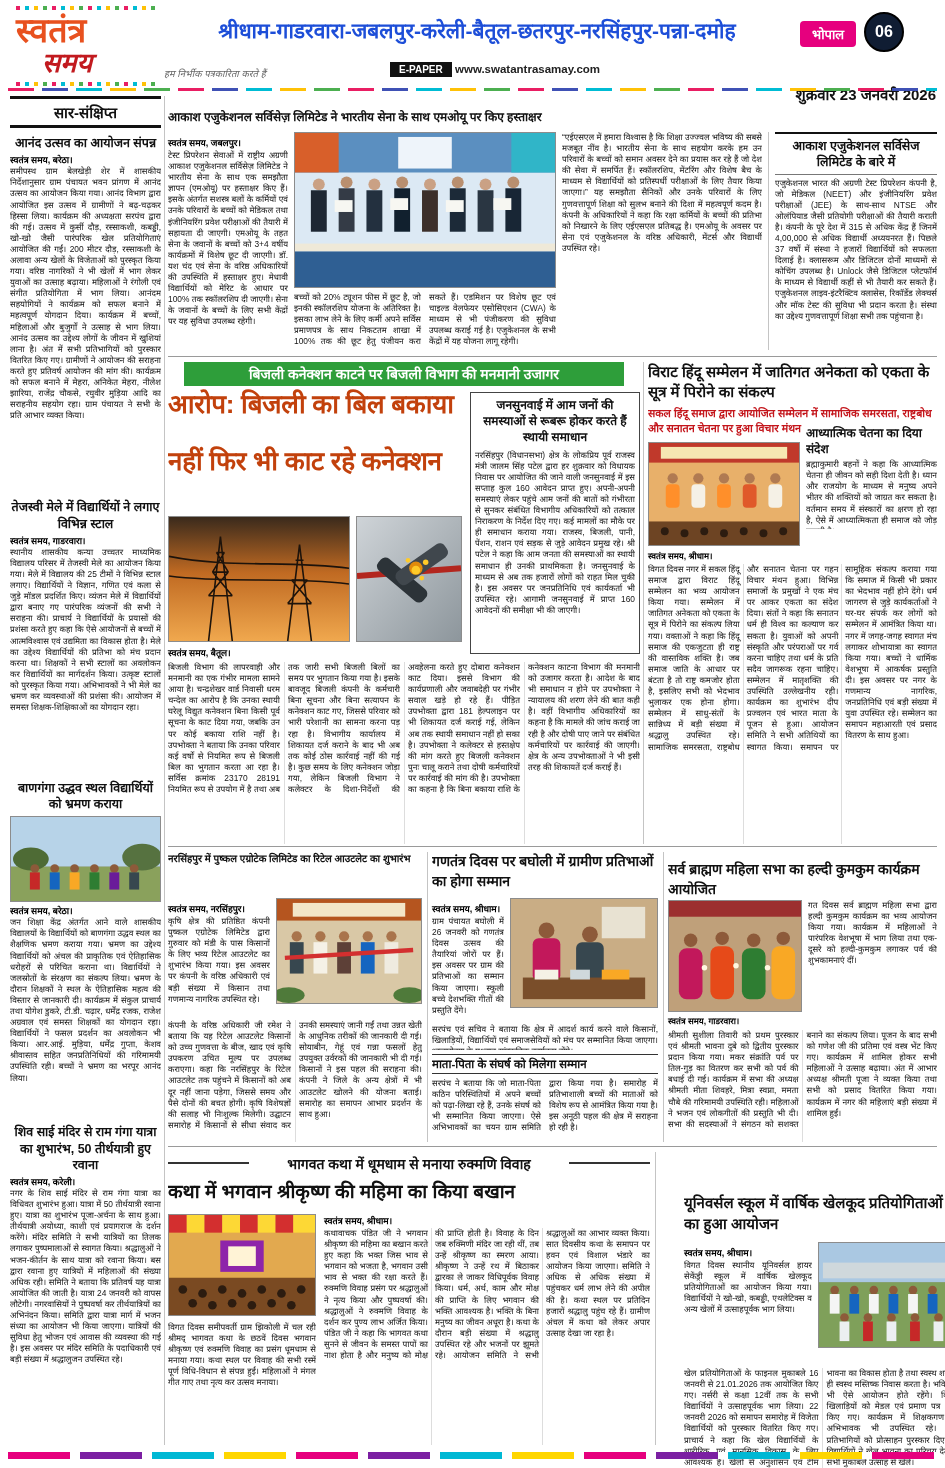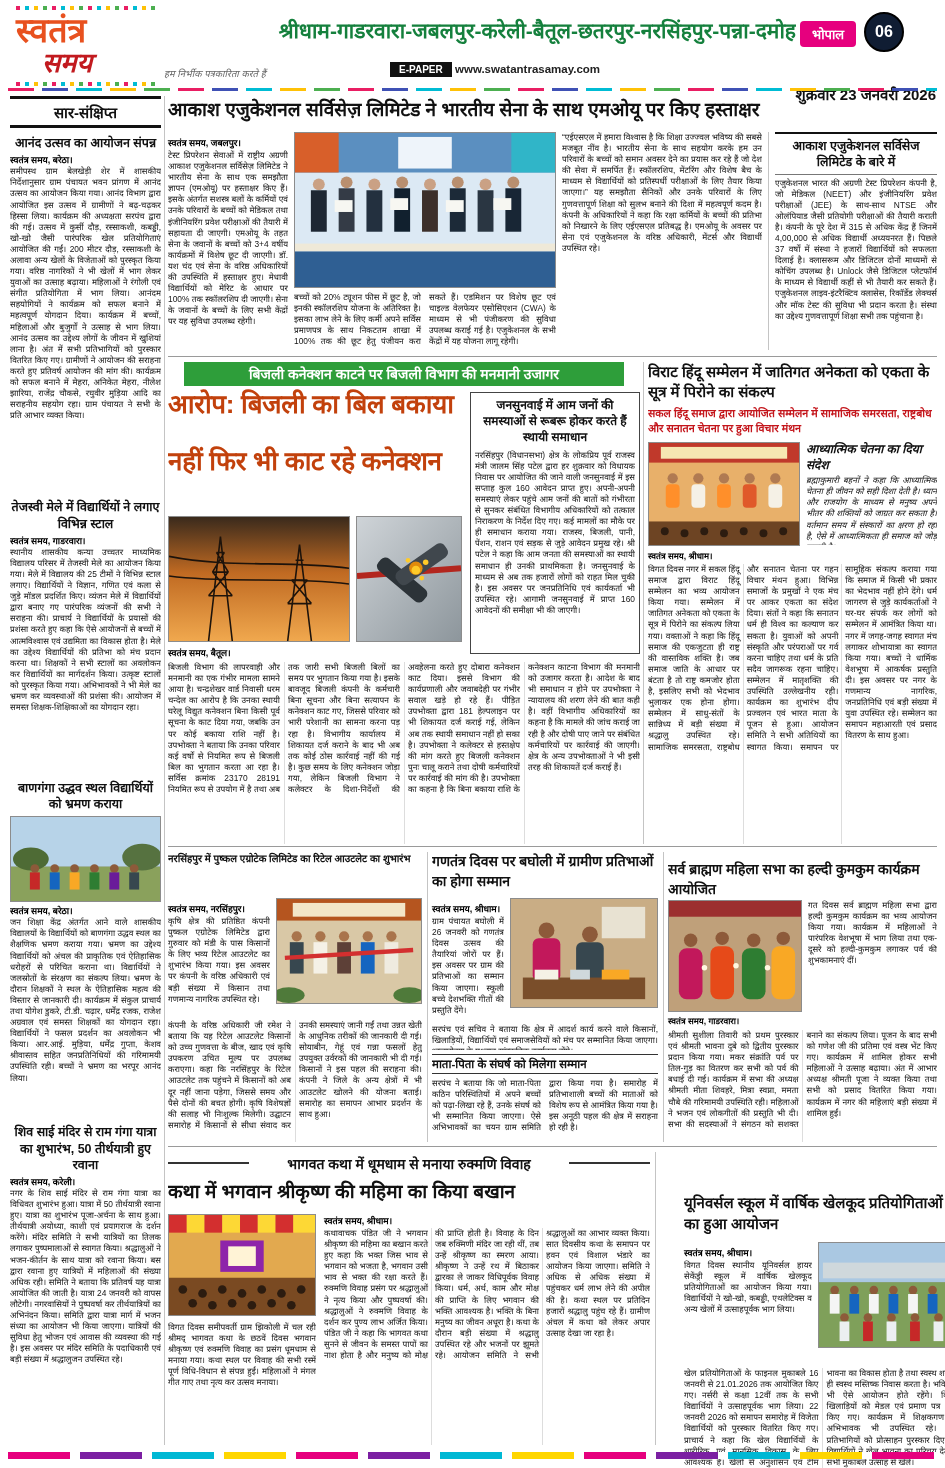--- a/index.html
+++ b/index.html
@@ -8,22 +8,22 @@
   .page { position:relative; width:945px; height:1468px; background:#ffffff; margin:0 auto; overflow:hidden; }
   .abs { position:absolute; }
 
   
   .logo-box { left:16px; top:6px; width:142px; height:80px; }
   .logo-dots-top,.logo-dots-bottom { position:absolute; left:0; width:100%; height:4px;
     background:repeating-linear-gradient(90deg,#e91e63 0 4px,transparent 4px 9px,#00bcd4 9px 13px,transparent 13px 18px,#ffc107 18px 22px,transparent 22px 27px,#4caf50 27px 31px,transparent 31px 36px); }
   .logo-dots-top { top:0; } .logo-dots-bottom { bottom:0; }
   .logo-top { font-size:34px; font-weight:bold; color:#e8511f; line-height:1.1; padding-top:6px; }
   .logo-bottom { font-size:27px; font-weight:bold; font-style:italic; color:#c21a1f; margin-left:26px; line-height:1.05; }
-  .cities { left:158px; top:16px; width:638px; height:36px; font-size:21px; font-weight:bold; color:#15803d;
-    text-align:right; white-space:nowrap; overflow:hidden; }
+  .cities { left:158px; top:16px; width:638px; height:36px; font-size:21px; font-weight:bold; color:#1d4ed8;
+    text-align:center; white-space:nowrap; overflow:hidden; }
   .tagline { left:164px; top:67px; font-size:9.5px; font-style:italic; color:#666; }
   .epaper-badge { left:390px; top:62px; background:#111; color:#fff; font-size:10px; font-weight:bold; padding:2px 9px; }
   .website { left:455px; top:63px; font-size:11.5px; font-weight:bold; color:#222; }
   .edition-badge { left:800px; top:21px; background:#e6007e; color:#fff; font-size:13px; font-weight:bold;
     padding:4px 12px; border-radius:4px; }
   .page-circle { left:864px; top:12px; width:40px; height:40px; border-radius:50%; background:#101d33; color:#fff;
     font-size:16px; font-weight:bold; display:flex; align-items:center; justify-content:center; border:2px solid #000; }
   .date { left:740px; top:60px; width:196px; text-align:right; font-size:15px; font-weight:bold; color:#111;margin-top:24px; }
   .top-rule { left:8px; top:88px; width:929px; height:3px;
     background:repeating-linear-gradient(90deg,#e91e63 0 26px,transparent 26px 34px,#3f51b5 34px 60px,transparent 60px 68px,#00bcd4 68px 94px,transparent 94px 102px,#ffc107 102px 128px,transparent 128px 136px,#4caf50 136px 162px,transparent 162px 170px); }
@@ -42,21 +42,21 @@
   
   .sidebar { left:10px; top:96px; width:151px; height:1348px; overflow:hidden; }
   .sb-title { border-top:3px solid #111; border-bottom:3px solid #111; font-size:15px; font-weight:bold;
     text-align:center; padding:3px 0; }
   .sb-head { font-size:12.5px; font-weight:bold; text-align:center; line-height:1.3; margin-top:7px; overflow:hidden; }
   .sb-byline { margin-top:2px; }
   .sb-photo { width:151px; height:86px; margin-top:4px; }
 
   
   .mou { left:168px; top:96px; width:769px; height:258px; }
-  .mou-head { left:0; top:0; width:602px; height:28px; font-size:19px; font-weight:bold; white-space:nowrap; overflow:hidden; }
+  .mou-head { left:0; top:12px; width:602px; height:28px; font-size:12px; font-weight:bold; white-space:nowrap; overflow:hidden; }
   .mou-colL { left:0; top:36px; width:120px; height:218px; }
   .mou-photo { left:126px; top:36px; width:262px; height:156px; }
   .mou-below { left:126px; top:196px; width:262px; height:58px; column-count:2; column-gap:8px; }
   .mou-colR { left:394px; top:36px; width:200px; height:218px; }
   .mou-vrule { left:600px; top:36px; height:218px; }
   .mou-about { left:607px; top:36px; width:162px; height:218px; border-top:2px solid #111; }
   .mou-about-title { font-size:12.5px; font-weight:bold; text-align:center; line-height:1.3; padding:4px 2px 3px;
     border-bottom:1px solid #777; margin-bottom:3px; }
   .hrule1 { left:168px; top:356px; width:769px; }
 
@@ -73,21 +73,21 @@
   .power-byline { left:0; top:284px; }
   .power-body { left:0; top:300px; width:472px; height:182px; column-count:4; column-gap:8px; column-rule:1px solid #ddd; }
 
   
   .vr-power { left:643px; top:362px; height:482px; }
   .sammelan { left:648px; top:362px; width:289px; height:482px; }
   .sam-head { left:0; top:0; width:289px; height:42px; font-size:15px; font-weight:bold; line-height:1.35; overflow:hidden; }
   .sam-sub { left:0; top:44px; width:289px; height:32px; font-size:10.8px; font-weight:bold; color:#c4161c;
     line-height:1.35; overflow:hidden; }
   .sam-photo { left:0; top:80px; width:152px; height:104px; }
-  .sam-colR { left:158px; top:80px; width:131px; height:106px; overflow:hidden;font-style:italic; }
+  .sam-colR { left:158px; top:64px; width:131px; height:106px; overflow:hidden; }
   .sam-sub2 { font-size:12px; font-weight:bold; line-height:1.3; margin-bottom:2px; }
   .sam-caption { left:0; top:188px; }
   .sam-body { left:0; top:202px; width:289px; height:280px; column-count:3; column-gap:7px; column-rule:1px solid #ddd; }
   .hrule2 { left:168px; top:846px; width:769px; }
 
   
   .pushkal { left:168px; top:852px; width:254px; height:290px; }
   .pk-head { left:0; top:0; width:254px; height:40px; font-size:10px; font-weight:bold; line-height:1.4; overflow:hidden; }
   .pk-colL { left:0; top:46px; width:102px; height:118px; }
   .pk-photo { left:108px; top:46px; width:146px; height:106px; }

